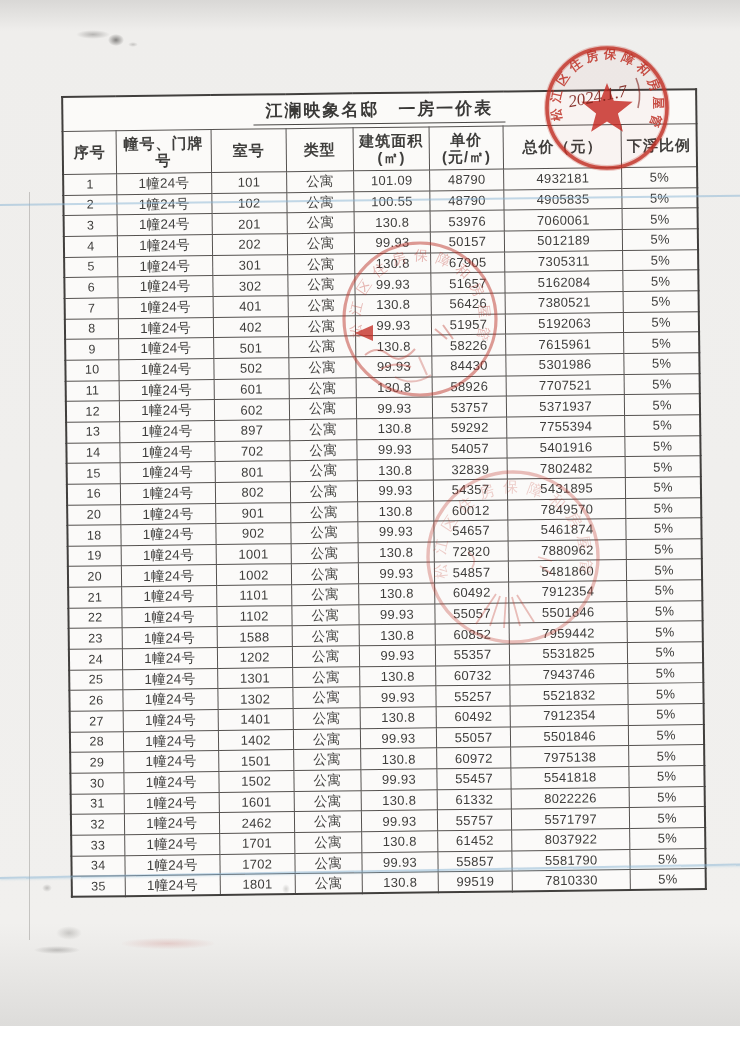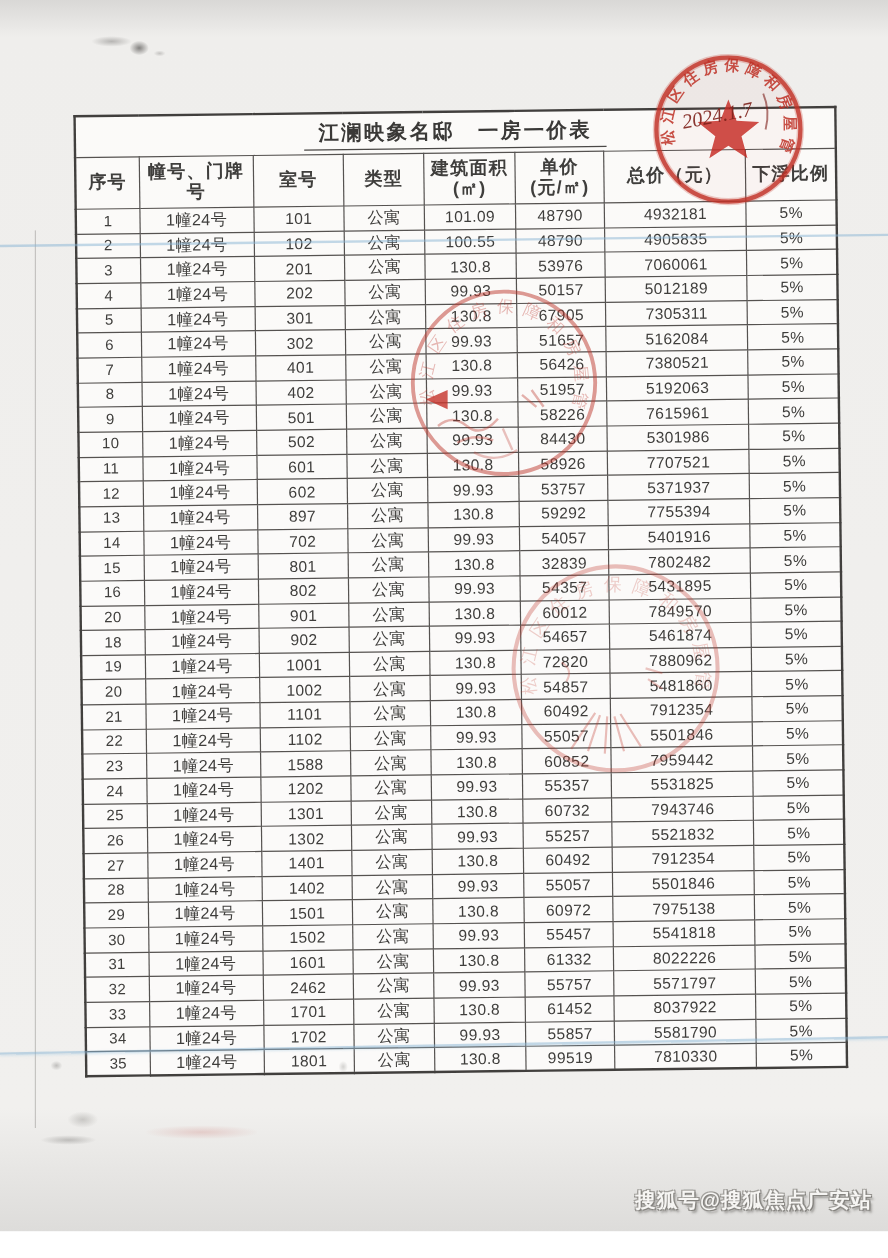--- a/index.html
+++ b/index.html
@@ -497,14 +497,13 @@
     <defs>
         <path id="arcB" d="M 30,118 A 68,68 0 1 1 160,118" fill="none"></path>
       </defs>
     <text font-size="15" fill="rgba(192,58,48,0.24)" letter-spacing="8">
       <textPath href="#arcB" startOffset="2">松江区住房保障和房屋管理局</textPath>
     </text>
     <path d="M 78,132 L 58,162 M 82,134 L 72,164 M 88,135 L 86,166 M 94,135 L 102,164 M 99,133 L 116,160" stroke="rgba(192,58,48,0.32)" stroke-width="1.8" fill="none"></path>
     <path d="M 120,95 l 14,4 M 122,104 l 12,8 M 50,90 q 10,6 4,16" stroke="rgba(192,58,48,0.28)" stroke-width="1.8" fill="none"></path>
   </svg>
 
-  <div class="watermark">搜狐号@搜狐焦点广安站</div>
 </div>
 
 </body></html>

